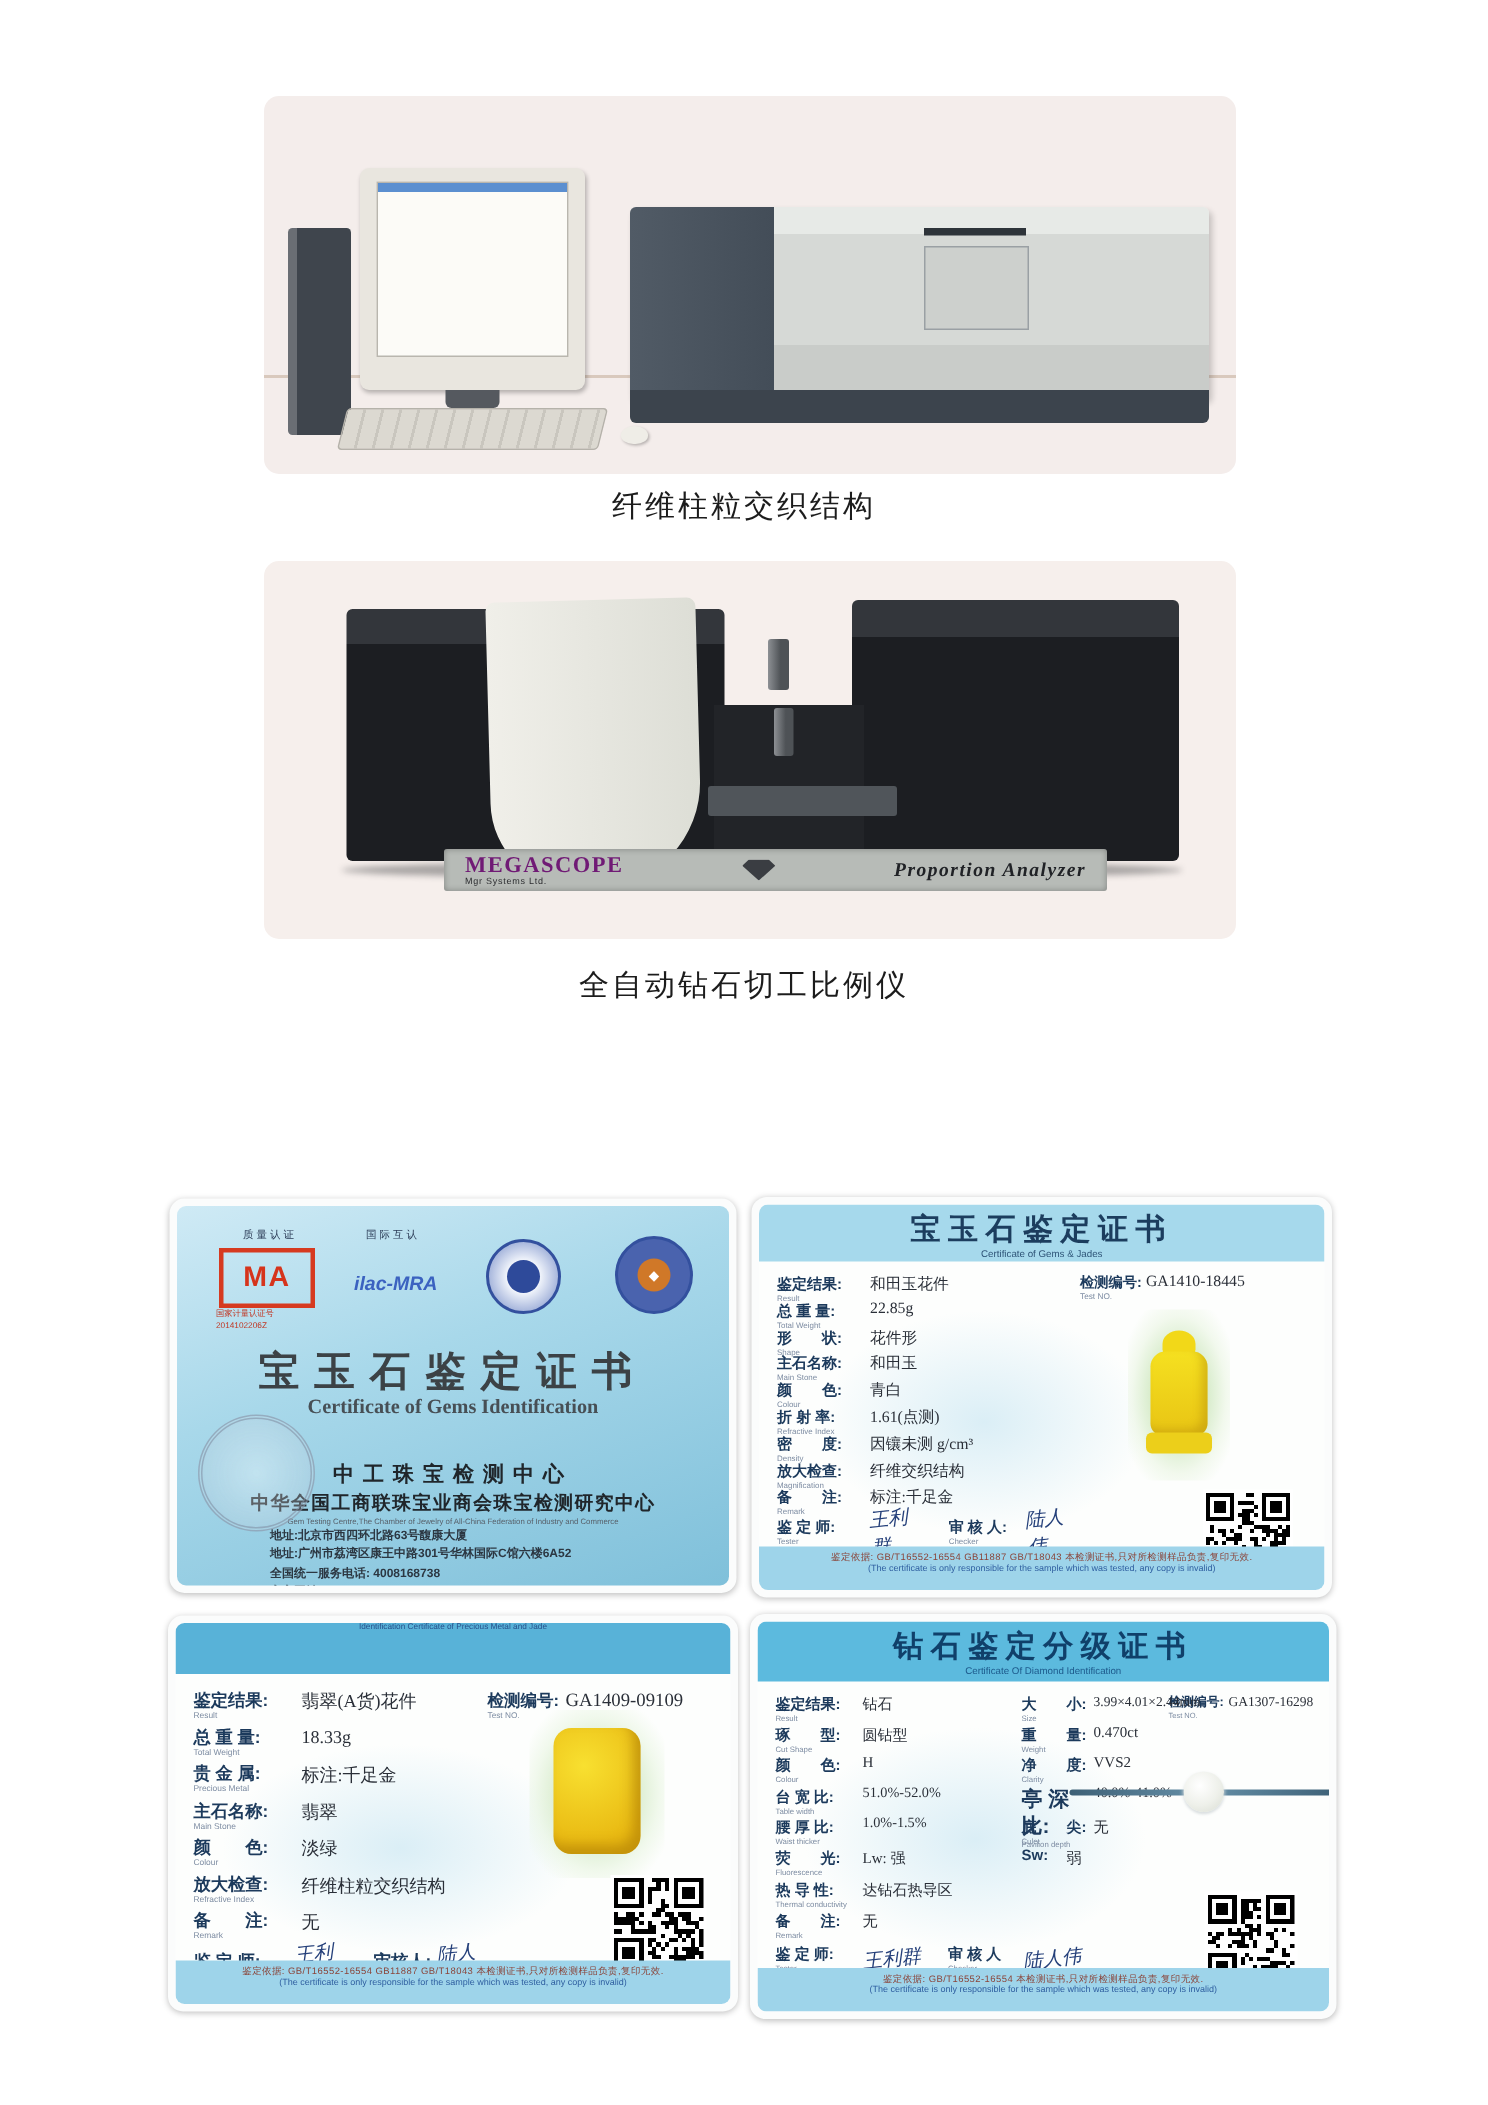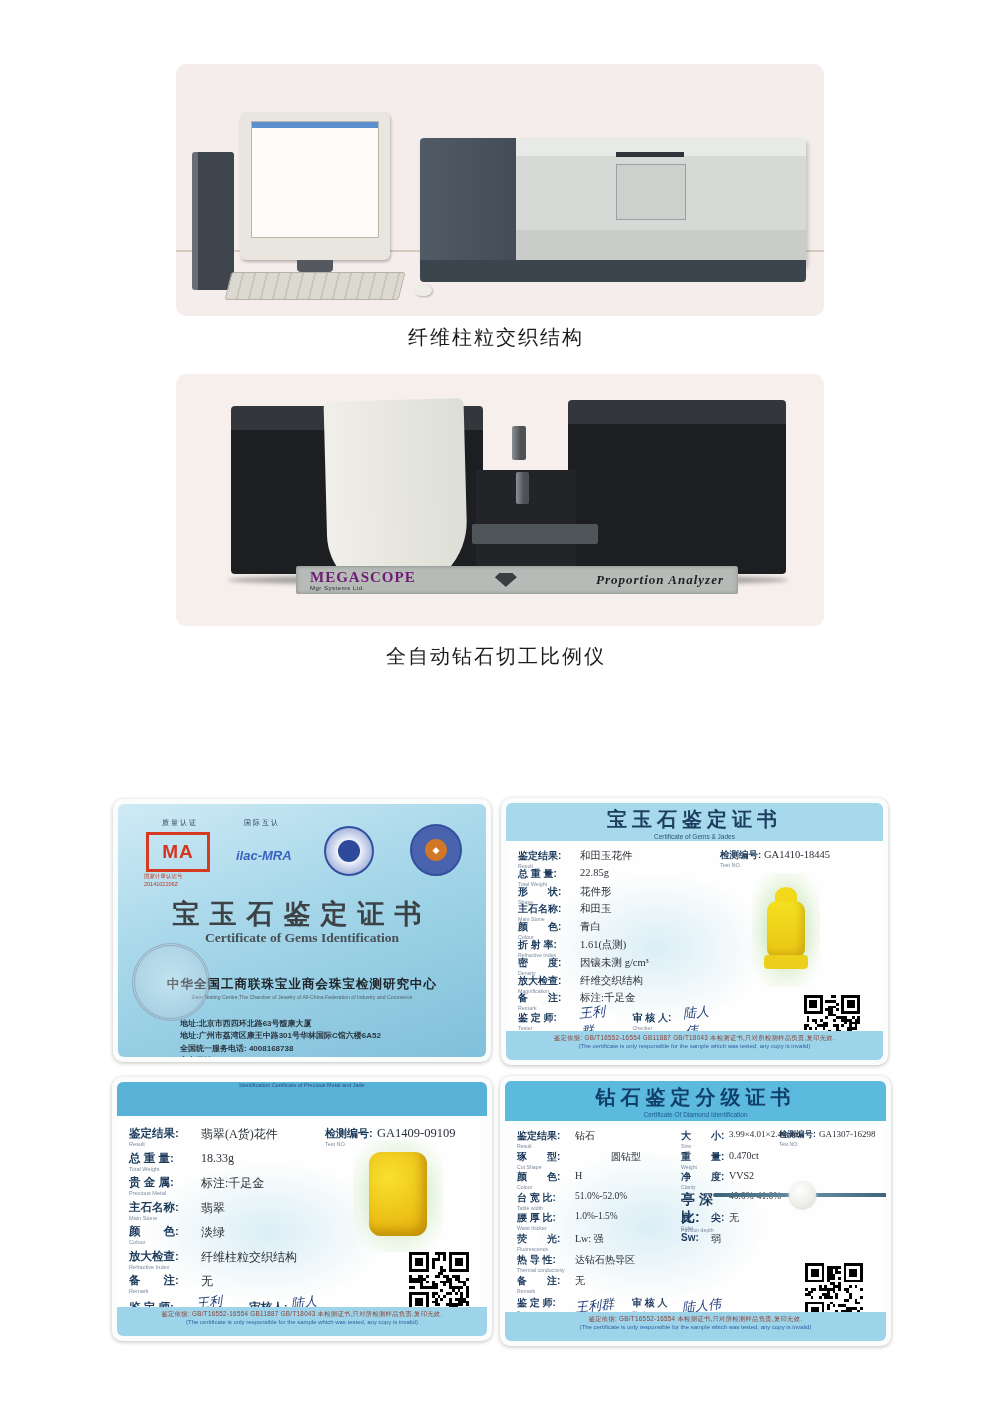--- a/index.html
+++ b/index.html
@@ -136,20 +136,21 @@
       <div class="abs ilac" style="left:118px;top:44px;">ilac-MRA</div>
       <div class="abs seal" style="left:206px;top:22px;width:46px;height:46px;background:radial-gradient(circle,#eef2fa 35%,#6e86c4);">
         <div class="core" style="width:22px;height:22px;background:#2e4a9a;"></div>
       </div>
       <div class="abs seal" style="left:292px;top:20px;width:48px;height:48px;background:#4a63ae;">
         <div class="core" style="width:22px;height:22px;background:#d07828;display:flex;align-items:center;justify-content:center;color:#fff;font-size:9px;">◆</div>
       </div>
       <div class="abs ctitle" style="left:0;top:92px;width:100%;font-size:27px;letter-spacing:10px;">宝玉石鉴定证书</div>
       <div class="abs csub" style="left:0;top:126px;width:100%;font-size:13.5px;">Certificate  of  Gems  Identification</div>
       <div class="abs orgblock" style="left:0;top:170px;width:100%;">
+        <div style="font-size:14px;font-weight:bold;letter-spacing:6px;">中工珠宝检测中心</div>
         <div style="font-size:12.5px;font-weight:bold;letter-spacing:1px;margin-top:2px;">中华全国工商联珠宝业商会珠宝检测研究中心</div>
         <div style="font-size:5.2px;color:#57606a;margin-top:1px;">Gem Testing Centre,The Chamber of Jewelry of All-China Federation of Industry and Commerce</div>
       </div>
       <div class="abs addr" style="left:62px;top:214px;width:280px;">
         <div>地址:北京市西四环北路63号馥康大厦</div>
         <div>地址:广州市荔湾区康王中路301号华林国际C馆六楼6A52</div>
         <div>全国统一服务电话: 4008168738</div>
         <div>官方网址:  www.gtc168.com</div>
       </div>
       <div class="abs wm" style="left:14px;bottom:36px;width:72px;height:72px;"></div>
@@ -623,21 +624,21 @@
               <b style="font-size:10px;">鉴定结果:</b>
               <small style="font-size:5.2px;">Result</small>
             </span>
             <span class="fval" style="font-size:10px;">钻石</span>
           </div>
         <div class="frow" style="height:20.5px;">
             <span class="flab" style="width:58px;">
               <b style="font-size:10px;">琢　　型:</b>
               <small style="font-size:5.2px;">Cut Shape</small>
             </span>
-            <span class="fval" style="font-size:10px;margin-left:36px;">圆钻型</span>
+            <span class="fval" style="font-size:10px;">圆钻型</span>
           </div>
         <div class="frow" style="height:20.5px;">
             <span class="flab" style="width:58px;">
               <b style="font-size:10px;">颜　　色:</b>
               <small style="font-size:5.2px;">Colour</small>
             </span>
             <span class="fval" style="font-size:10px;">H</span>
           </div>
         <div class="frow" style="height:20.5px;">
             <span class="flab" style="width:58px;">

